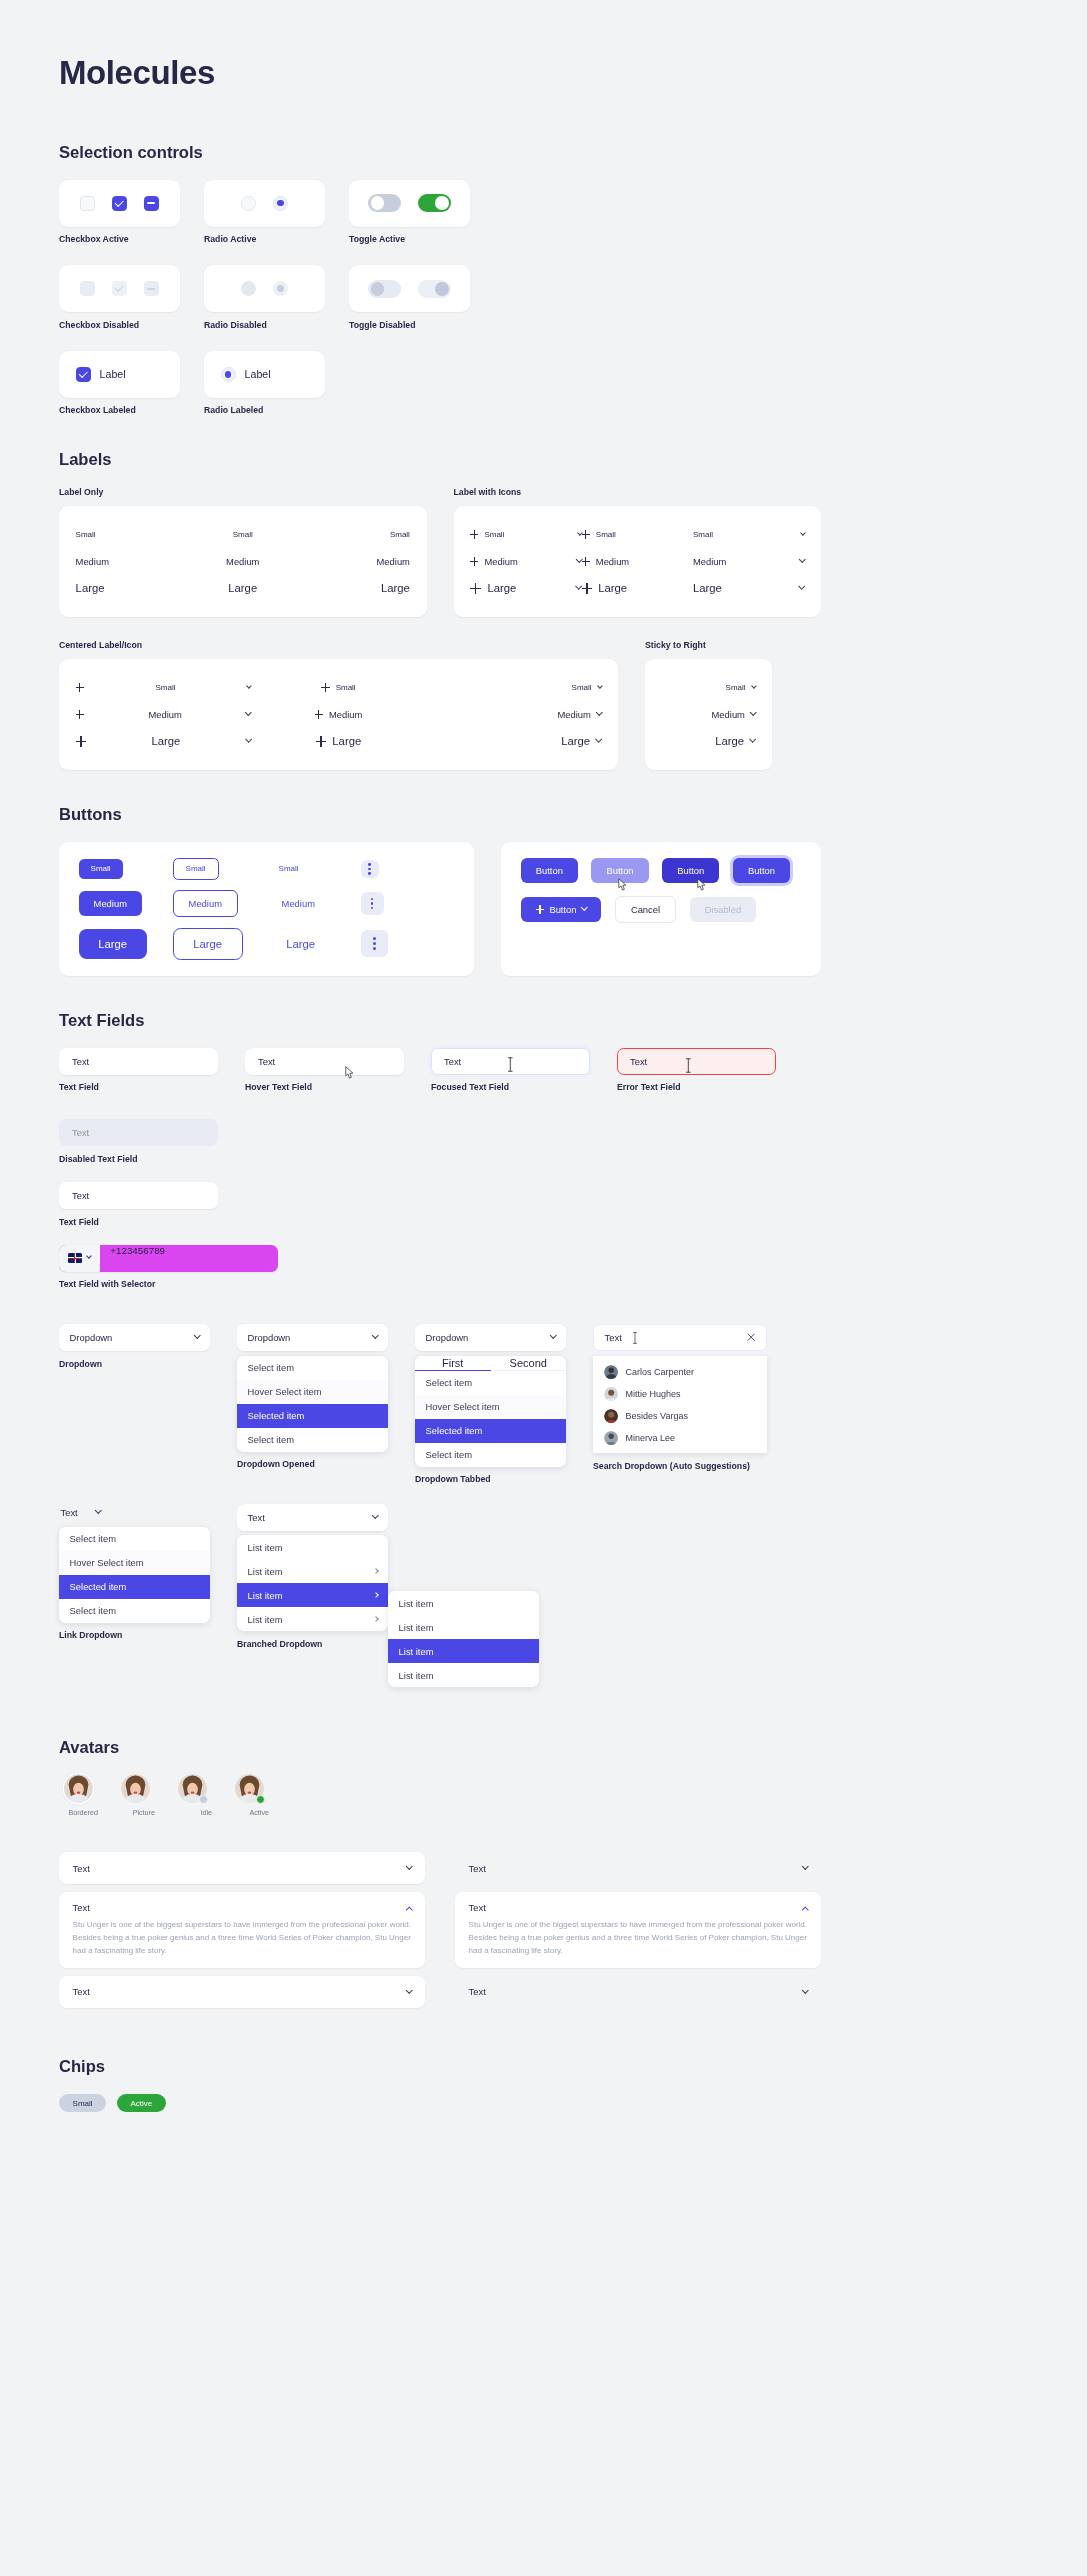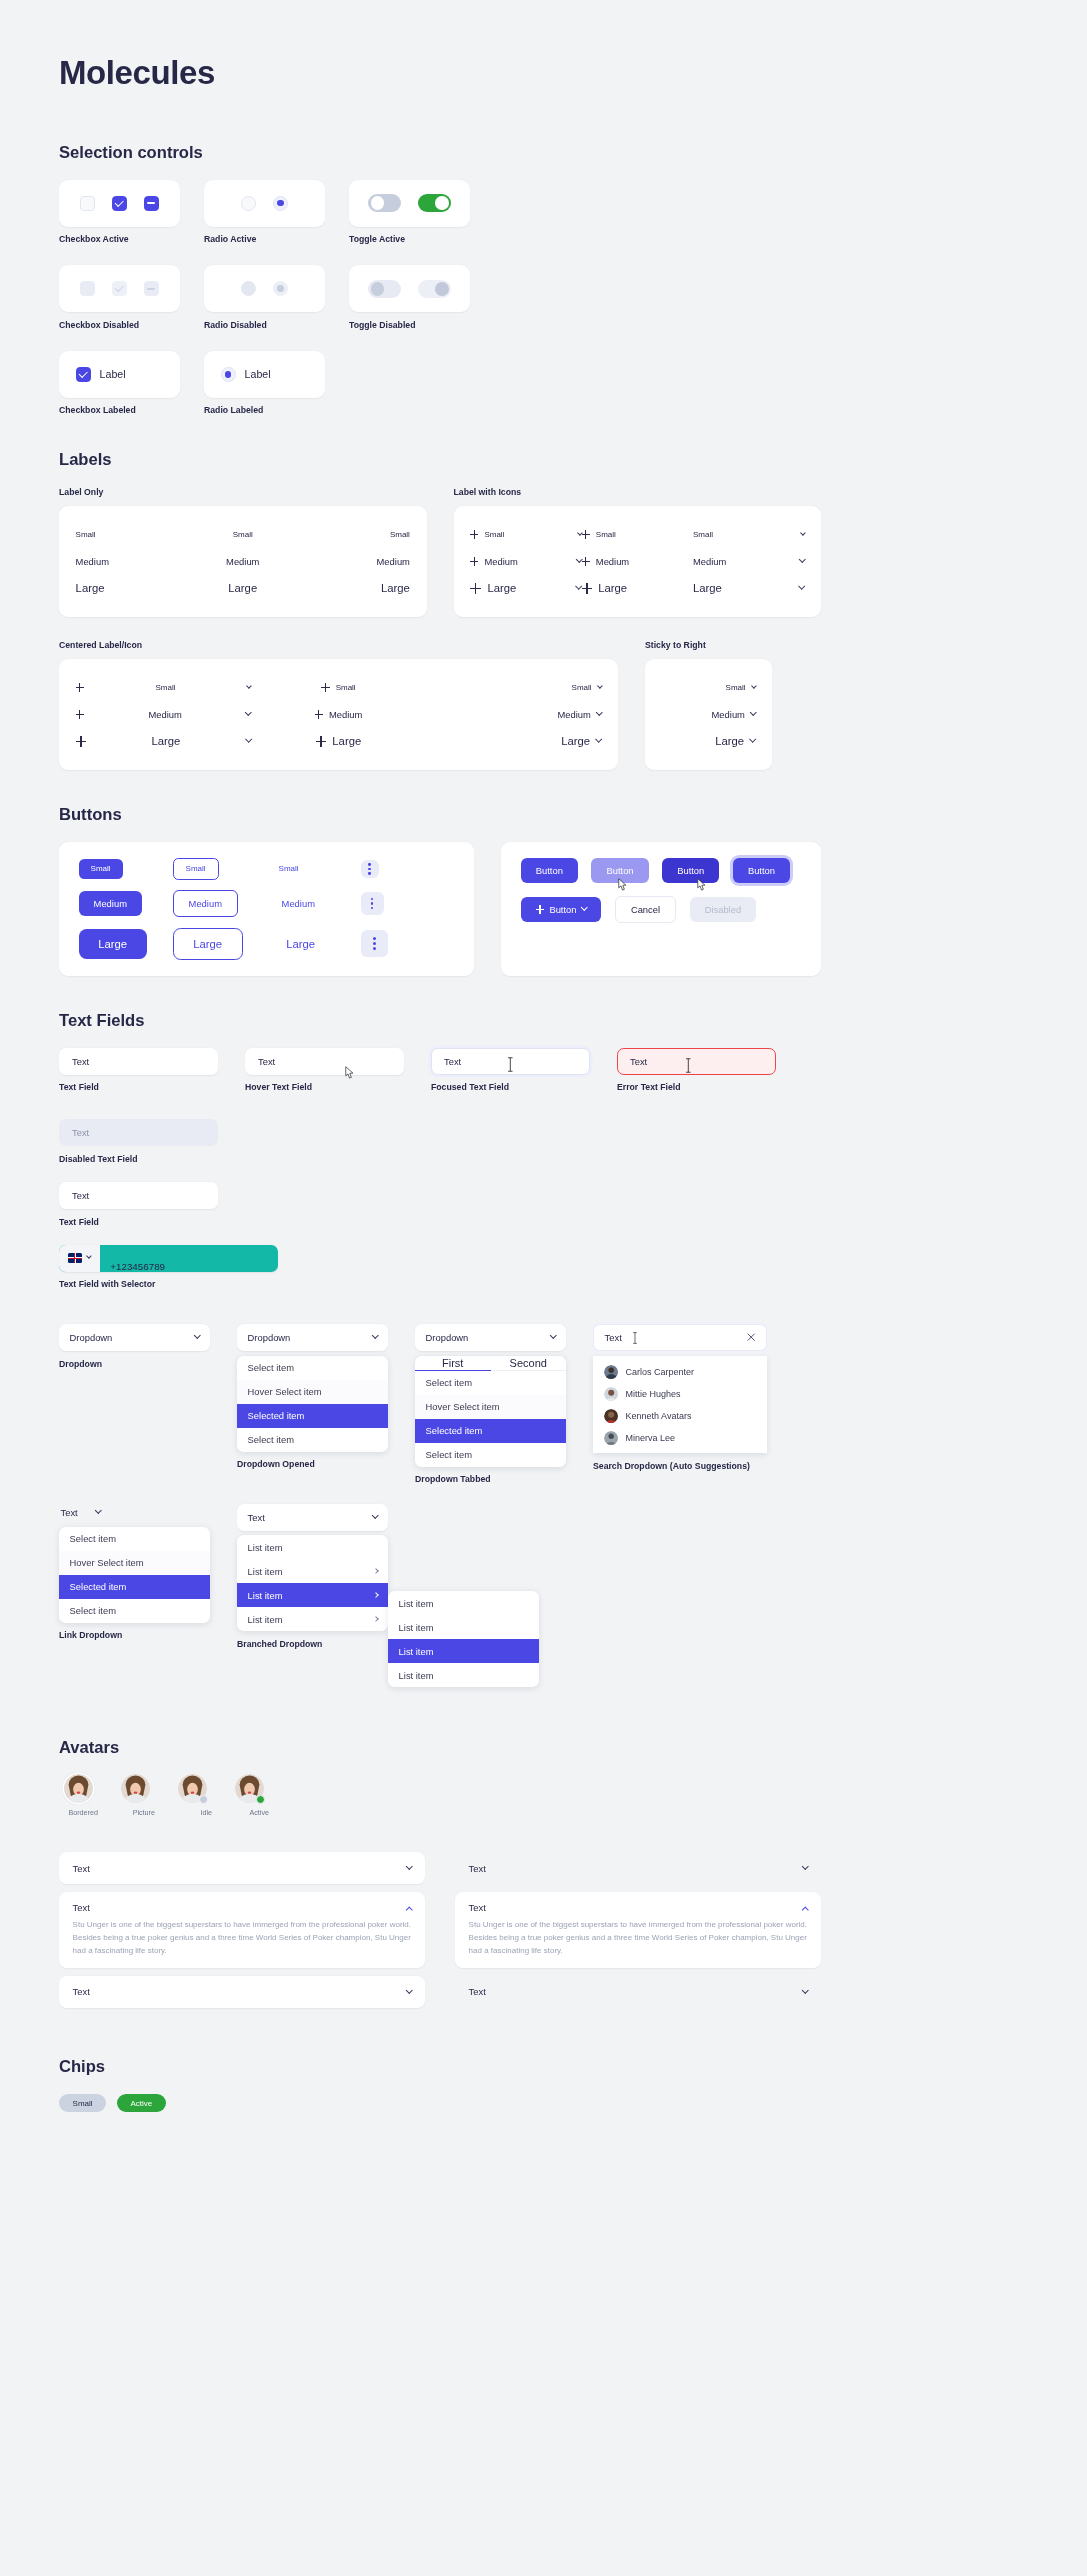--- a/index.html
+++ b/index.html
@@ -153,21 +153,21 @@
   .tf {
     height: 27px; background: #fff; border-radius: 6.8px; border: 0.8px solid transparent;
     display: flex; align-items: center; padding: 0 12px; font-size: 9.4px; color: #272747;
     box-shadow: 0 0.8px 1.5px rgba(30,35,70,0.07);
   }
   .tf.focused { border: 0.8px solid #dfe2f0; box-shadow: 0 0 0 2.3px #eceefb; }
   .tf.error { background: #fdeef0; border: 0.8px solid #ef4444; box-shadow: none; }
   .tf.disabled { background: #e8ebf4; color: #8b93a8; box-shadow: none; }
   .tf-wrap { position: relative; }
 
-  .phone-field { display: flex; align-items: flex-end; height: 27px; background: #14b8a6;
+  .phone-field { display: flex; align-items: flex-start; height: 27px; background: #d946ef;
                  border-radius: 6.8px; overflow: hidden; width: 219px;
                  box-shadow: 0 0.8px 1.5px rgba(30,35,70,0.07); }
   .phone-sel { display: flex; align-items: center; gap: 5.3px; padding: 0 9px; height: 100%; background: #f3f5f9; }
   .flag { width: 13.6px; height: 9.8px; border-radius: 1.5px; overflow: hidden; position: relative;
           background: #012169; display: inline-block; }
   .flag::before { content:""; position:absolute; left:0; top:3.9px; width:13.6px; height:2px; background:#fff; }
   .flag::after { content:""; position:absolute; top:0; left:5.8px; width:2px; height:9.8px; background:#fff; }
   .flag .cr1 { position:absolute; left:0; top:4.5px; width:13.6px; height:1.1px; background:#C8102E; z-index:2;}
   .flag .cr2 { position:absolute; top:0; left:6.3px; width:1.1px; height:9.8px; background:#C8102E; z-index:2;}
   .phone-num { padding: 0 10.6px; font-size: 9.8px; color: #272747; }
@@ -726,21 +726,21 @@
                   <path d="M2 19 a8 7 0 0 1 15 0 z" fill="#e8eaec"></path>
                 </svg></span>
             <span>Mittie Hughes</span>
           </div>
           <div class="sug-item">
             <span class="av"><svg width="14.4" height="14.4" viewBox="0 0 19 19">
                   <circle cx="9.5" cy="9.5" r="9.5" fill="#4a3224"></circle>
                   <circle cx="9.5" cy="7.5" r="4" fill="#8a6448"></circle>
                   <path d="M2 19 a8 7 0 0 1 15 0 z" fill="#b3302a"></path>
                 </svg></span>
-            <span>Kenneth Avatars</span>
+            <span>Besides Vargas</span>
           </div>
           <div class="sug-item">
             <span class="av"><svg width="14.4" height="14.4" viewBox="0 0 19 19">
                   <circle cx="9.5" cy="9.5" r="9.5" fill="#9aa4ad"></circle>
                   <circle cx="9.5" cy="7" r="3.6" fill="#474c52"></circle>
                   <path d="M2 19 a8 7 0 0 1 15 0 z" fill="#6e767e"></path>
                 </svg></span>
             <span>Minerva Lee</span>
           </div>
         </div>

